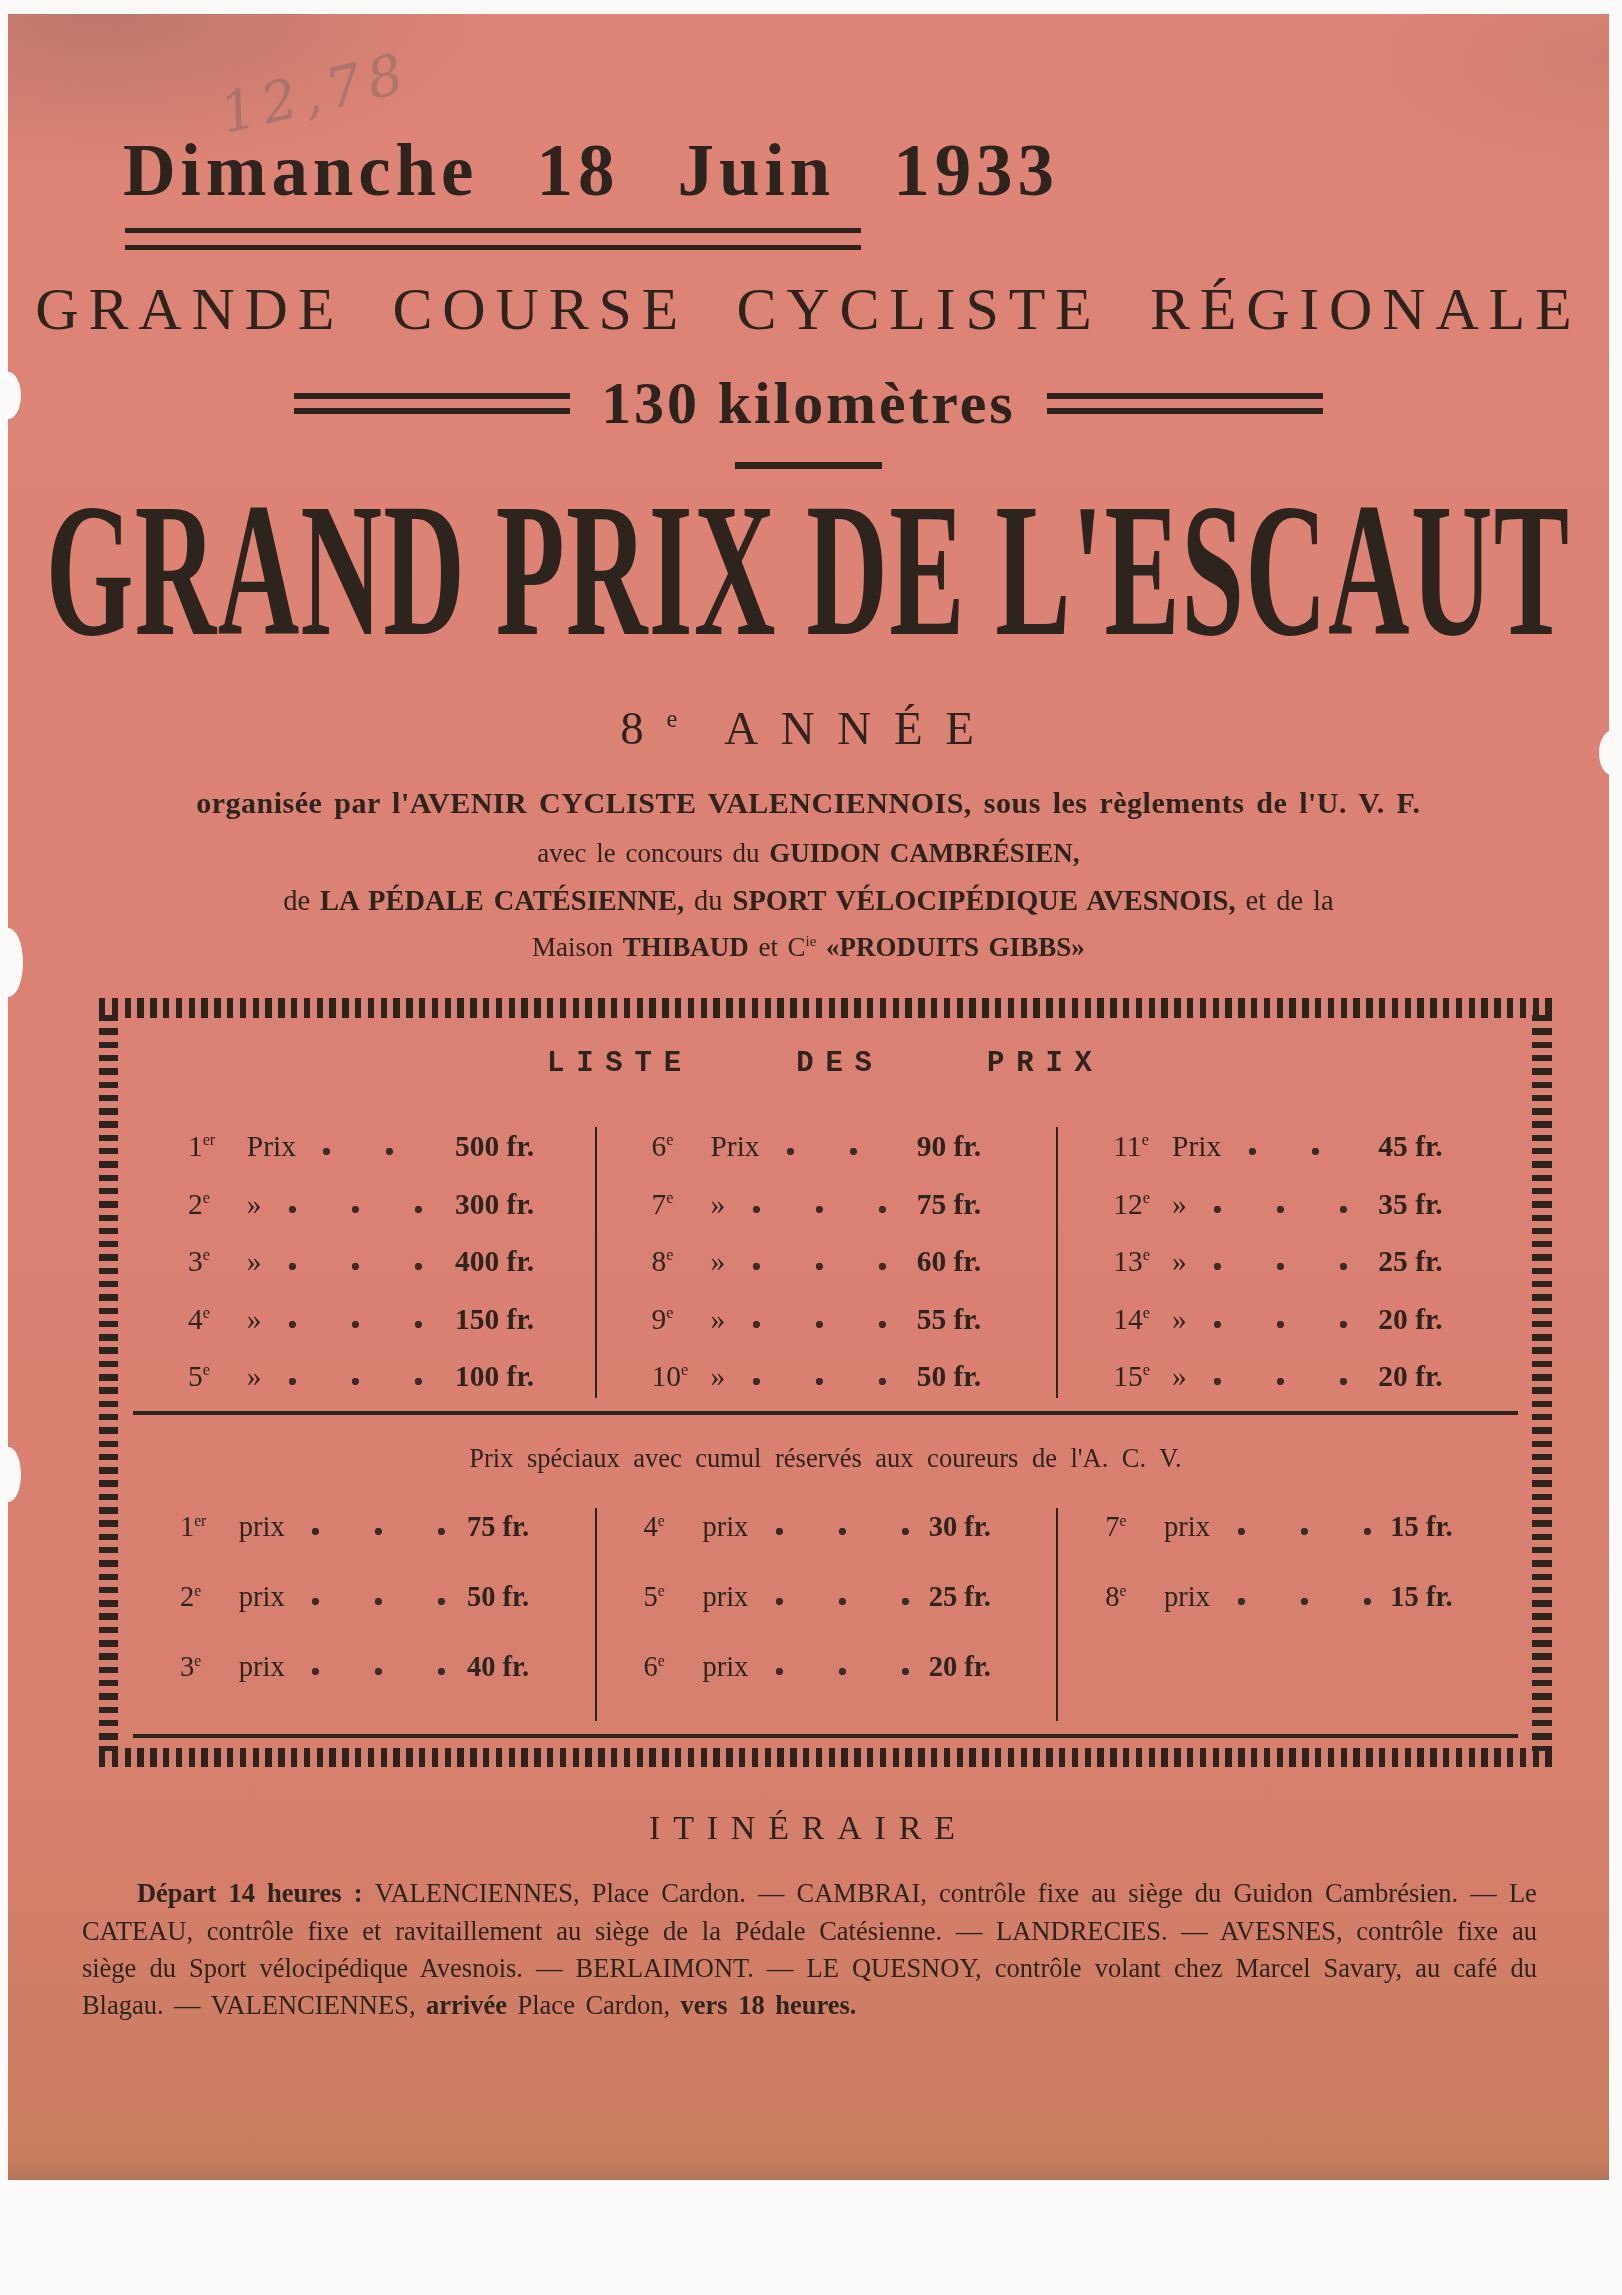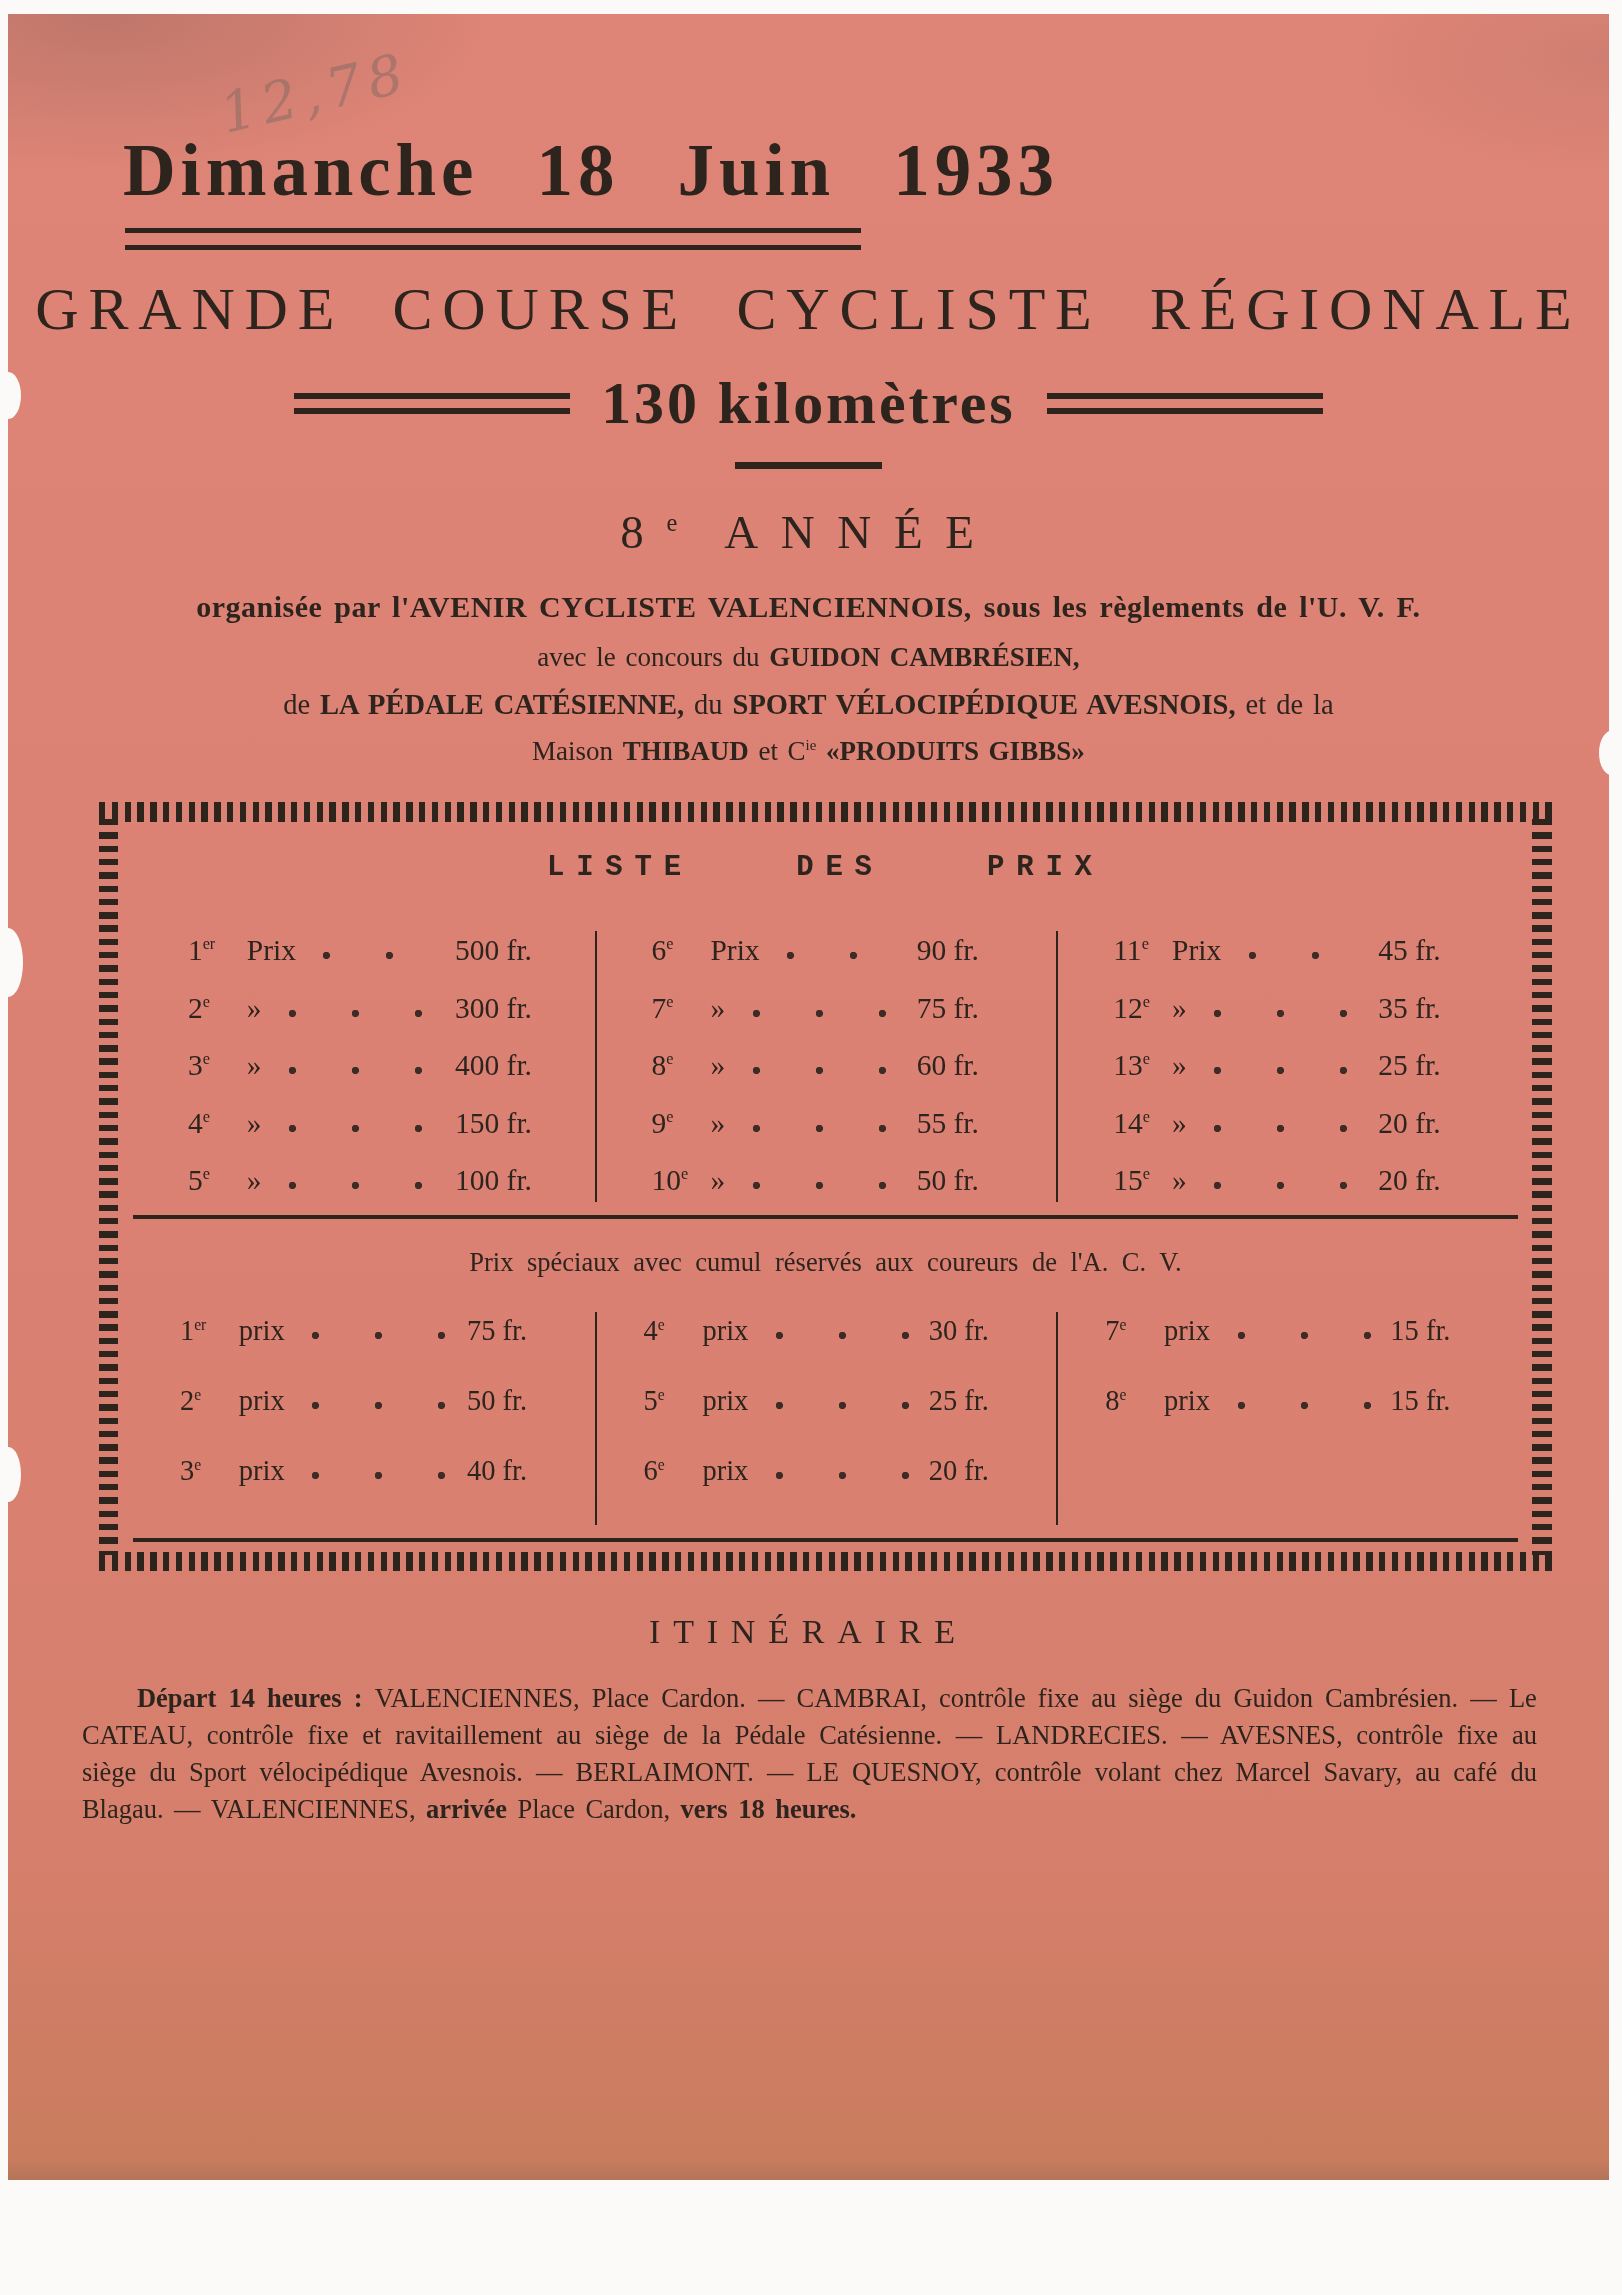--- a/index.html
+++ b/index.html
@@ -94,21 +94,21 @@
   .prow{display:flex;align-items:baseline;font-size:29.5px;margin-bottom:24.5px;}
   .prow:last-child{margin-bottom:4.9px;}
   .pord{min-width:51px;}
   .pord sup{font-size:55%;}
   .pword{margin-left:7.9px;}
   .dots{
     flex:1;align-self:flex-end;height:6.9px;margin:0 17.7px 7.9px 27.5px;
     background-image:radial-gradient(circle at 3.4px 3.4px, rgba(44,35,29,.9) 3.4px, transparent 3.9px);
     background-size:63px 6.9px;background-repeat:repeat-x;background-position:left bottom;
   }
-  .pval{font-weight:normal;width:120px;white-space:nowrap;}
+  .pval{font-weight:bold;width:120px;white-space:nowrap;}
 
   .inner-rule{height:3.9px;background:var(--ink);margin-top:12.8px;}
   .special-head{margin-top:28.5px;text-align:center;font-size:26.5px;word-spacing:6.9px;}
   .pgrid.special{margin-top:34px;}
   .pgrid.special .prow{font-size:28.5px;margin-bottom:38px;}
   .pgrid.special .pcol{padding-left:47px;}
   .pgrid.special .pval{width:108px;}
   .primes{
     text-align:center;font-weight:bold;font-size:32px;margin:31px 0 43px;
     letter-spacing:0.5px;word-spacing:2.9px;
@@ -134,20 +134,23 @@
       <div class="date-rule"></div>
       <div class="subtitle">GRANDE COURSE CYCLISTE RÉGIONALE</div>
       <div class="distance-row">
         <span class="dbl"></span>
         <span class="distance">130 kilomètres</span>
         <span class="dbl"></span>
       </div>
       <div class="short-rule sp1"></div>
     </div>
 
+    <div class="title-wrap">
+      <h1 class="title">GRAND PRIX DE L'ESCAUT</h1>
+    </div>
 
     <div class="edition"><span>8</span><sup>e</sup><span class="ed-word">ANNÉE</span></div>
 
     <div class="org">
       <div class="l1">organisée par l'AVENIR CYCLISTE VALENCIENNOIS, sous les règlements de l'U. V. F.</div>
       <div class="l2"><span>avec le concours du </span><b>GUIDON CAMBRÉSIEN,</b></div>
       <div class="l3"><span>de </span><b>LA PÉDALE CATÉSIENNE,</b><span> du </span><b>SPORT VÉLOCIPÉDIQUE AVESNOIS,</b><span> et de la</span></div>
       <div class="l4"><span>Maison </span><b>THIBAUD</b><span> et C</span><sup>ie</sup><b> «PRODUITS GIBBS»</b></div>
     </div>
 

